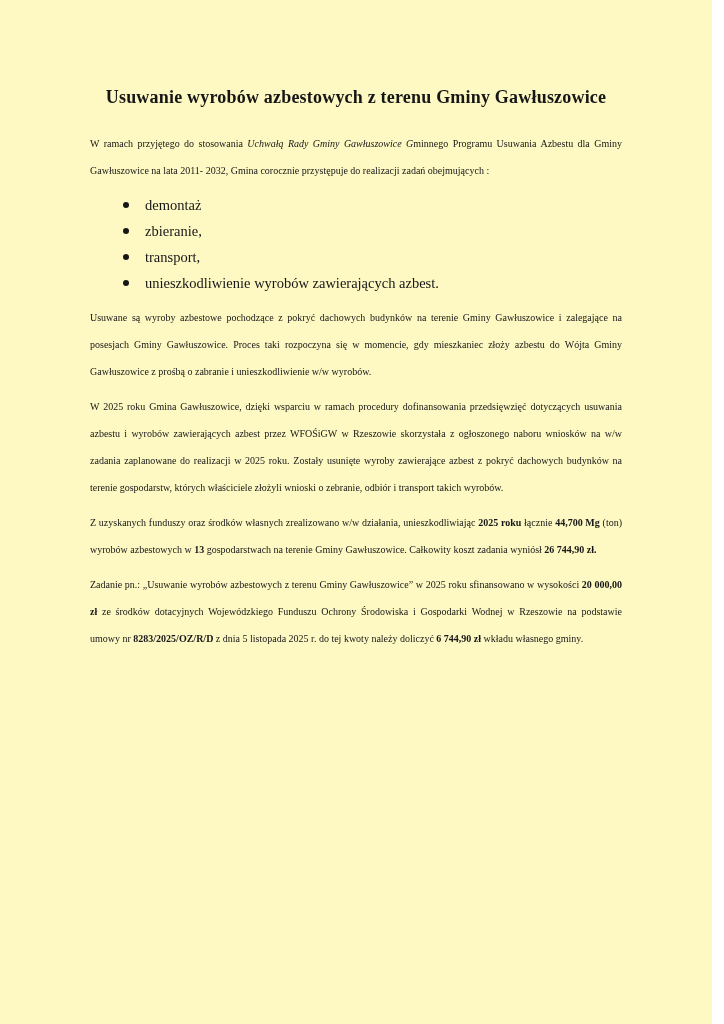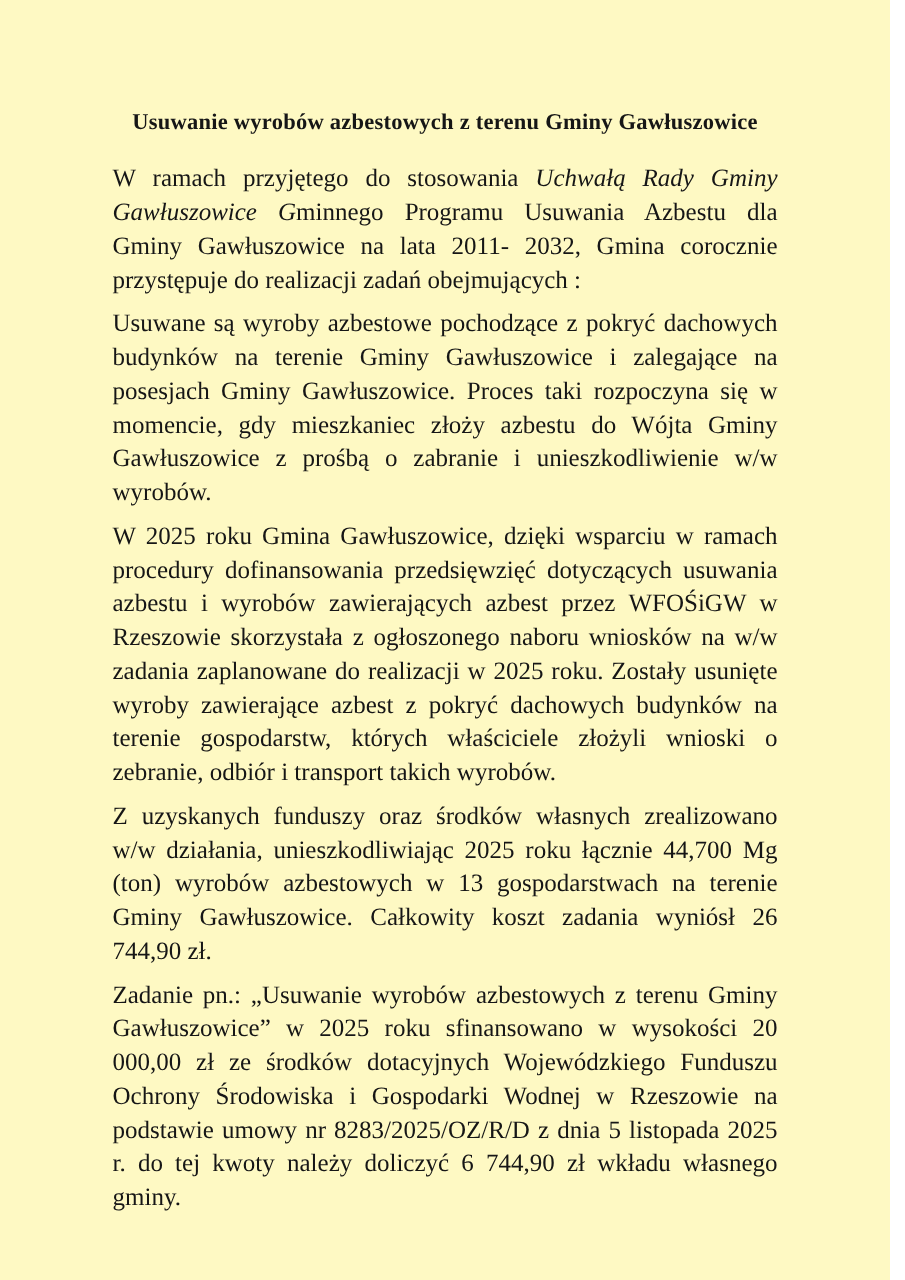--- a/index.html
+++ b/index.html
@@ -24,30 +24,30 @@
   }
   .doc-title {
     font-size: 18px;
     font-weight: bold;
     line-height: 26px;
     text-align: center;
     margin: 0 0 20px 0;
     letter-spacing: 0.2px;
   }
   p.para {
-    font-size: 20px;
+    font-size: 10px;
     line-height: 27px;
     text-align: justify;
     margin: 0 0 8px 0;
   }
   p.para.last {
     margin-bottom: 12px;
   }
   .italic { font-style: italic; }
-  .bold   { font-weight: normal; }
+  .bold   { font-weight: bold; }
   ul.task-list {
     list-style: none;
     margin: 2px 0 8px 0;
     padding: 0 0 0 33px;
   }
   ul.task-list li {
     position: relative;
     font-size: 14.5px;
     line-height: 26px;
     padding-left: 22px;
@@ -66,20 +66,26 @@
 </head>
 <body>
 
 <div class="page">
   <div class="content">
 
     <h1 class="doc-title">Usuwanie wyrobów azbestowych z terenu Gminy Gawłuszowice</h1>
 
     <p class="para"><span>W ramach przyjętego do stosowania </span><span class="italic">Uchwałą Rady Gminy Gawłuszowice G</span><span>minnego Programu Usuwania Azbestu dla Gminy Gawłuszowice na lata 2011- 2032, Gmina corocznie przystępuje do realizacji zadań obejmujących :</span></p>
 
+    <ul class="task-list">
+      <li><span class="bullet-dot"></span><span>demontaż</span></li>
+      <li><span class="bullet-dot"></span><span>zbieranie,</span></li>
+      <li><span class="bullet-dot"></span><span>transport,</span></li>
+      <li><span class="bullet-dot"></span><span>unieszkodliwienie wyrobów zawierających azbest.</span></li>
+    </ul>
 
     <p class="para">Usuwane są wyroby azbestowe pochodzące z pokryć dachowych budynków na terenie Gminy Gawłuszowice i zalegające na posesjach Gminy Gawłuszowice. Proces taki rozpoczyna się w momencie, gdy mieszkaniec złoży azbestu do Wójta Gminy Gawłuszowice z prośbą o zabranie i unieszkodliwienie w/w wyrobów.</p>
 
     <p class="para">W 2025 roku Gmina Gawłuszowice, dzięki wsparciu w ramach procedury dofinansowania przedsięwzięć dotyczących usuwania azbestu i wyrobów zawierających azbest przez WFOŚiGW w Rzeszowie skorzystała z ogłoszonego naboru wniosków na w/w zadania zaplanowane do realizacji w 2025 roku. Zostały usunięte wyroby zawierające azbest z pokryć dachowych budynków na terenie gospodarstw, których właściciele złożyli wnioski o zebranie, odbiór i transport takich wyrobów.</p>
 
     <p class="para"><span>Z uzyskanych funduszy oraz środków własnych zrealizowano w/w działania, unieszkodliwiając </span><span class="bold">2025 roku</span><span> łącznie </span><span class="bold">44,700 Mg</span><span> (ton) wyrobów azbestowych w </span><span class="bold">13</span><span> gospodarstwach na terenie Gminy Gawłuszowice. Całkowity koszt zadania wyniósł </span><span class="bold">26 744,90 zł.</span></p>
 
     <p class="para last"><span>Zadanie pn.: „Usuwanie wyrobów azbestowych z terenu Gminy Gawłuszowice” w 2025 roku sfinansowano w wysokości </span><span class="bold">20 000,00 zł</span><span> ze środków dotacyjnych Wojewódzkiego Funduszu Ochrony Środowiska i Gospodarki Wodnej w Rzeszowie na podstawie umowy nr </span><span class="bold">8283/2025/OZ/R/D</span><span> z dnia 5 listopada 2025 r. do tej kwoty należy doliczyć </span><span class="bold">6 744,90 zł</span><span> wkładu własnego gminy.</span></p>
 
   </div>

